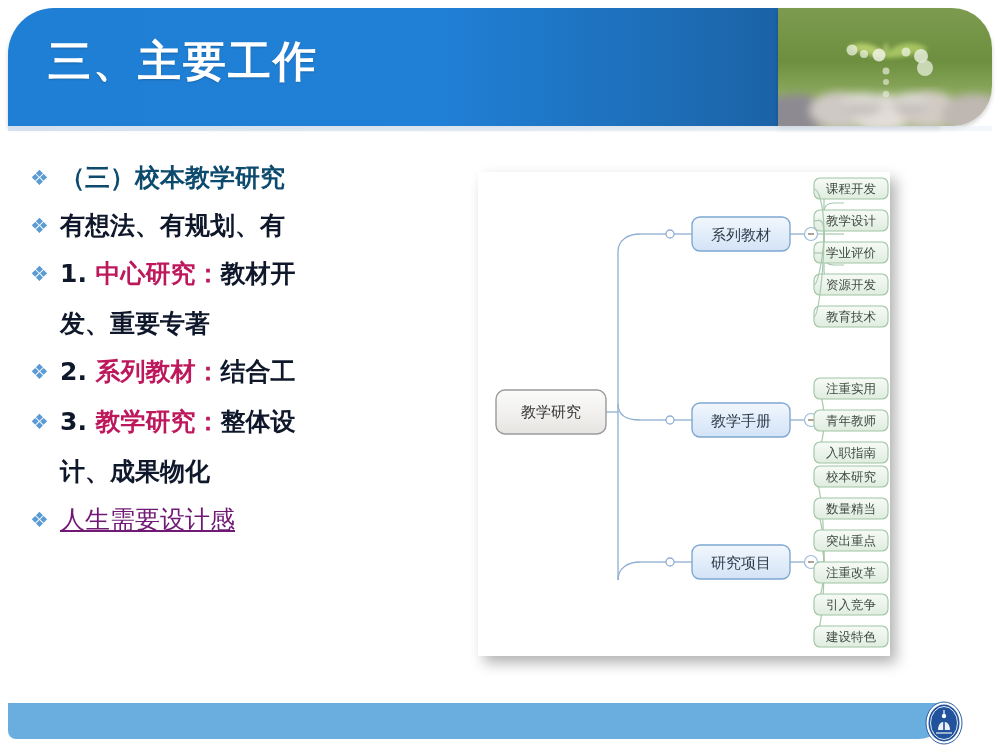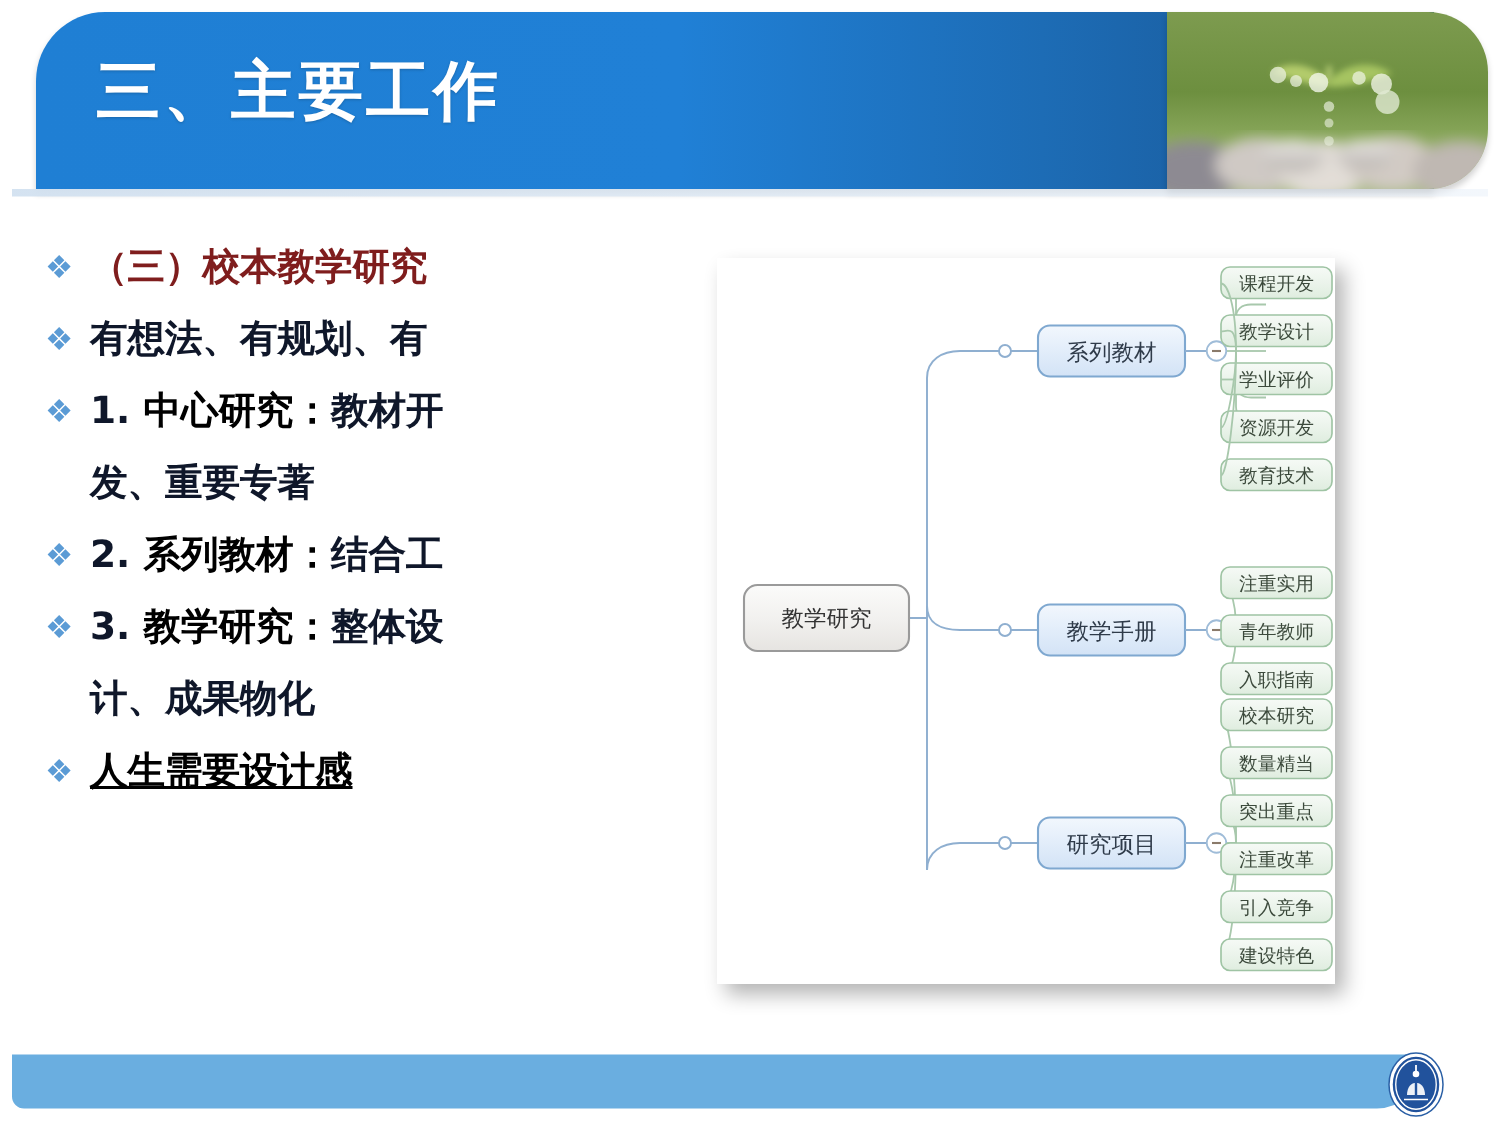--- a/index.html
+++ b/index.html
@@ -19,21 +19,20 @@
   #header-band {
     position: absolute;
     left: 8px;
     top: 8px;
     width: 932px;
     height: 118px;
     border-top-left-radius: 46px;
     background: linear-gradient(to right, #1f7fd4 0%, #2080d6 46%, #1d6cb5 72%, #18528f 100%);
     box-shadow: 0 3px 4px rgba(0,0,0,0.18);
     overflow: hidden;
-    margin-left: 16px;
   }
   #header-title {
     position: absolute;
     left: 40px;
     top: 30px;
     color: #ffffff;
     font-size: 43px;
     font-weight: bold;
     letter-spacing: 2px;
     line-height: 1.1;
@@ -87,24 +86,24 @@
     font-family: "DejaVu Sans", sans-serif;
   }
   .bullet-glyph.blank { visibility: hidden; }
   .bullet-text {
     flex: 1 1 auto;
     font-size: 25px;
     line-height: 44px;
     font-family: "DejaVu Sans", "Liberation Sans", sans-serif;
     white-space: nowrap;
   }
-  .c-red    { color: #7f1d1d; font-weight: bold; }
+  .c-red    { color: #0c4a6e; font-weight: bold; }
   .c-blue   { color: #0f172a; font-weight: bold; }
-  .c-magenta{ color: #000000; font-weight: bold; }
-  .c-green  { color: #000000; font-weight: bold; text-decoration: underline; }
+  .c-magenta{ color: #be185d; font-weight: bold; font-family: Liberation Mono, monospace; }
+  .c-green  { color: #701a75; font-weight: normal; text-decoration: underline; }
 
   
   #mindmap-panel {
     position: absolute;
     left: 478px;
     top: 172px;
     width: 412px;
     height: 484px;
     background: #ffffff;
     box-shadow: 6px 7px 13px rgba(0,0,0,0.30);

